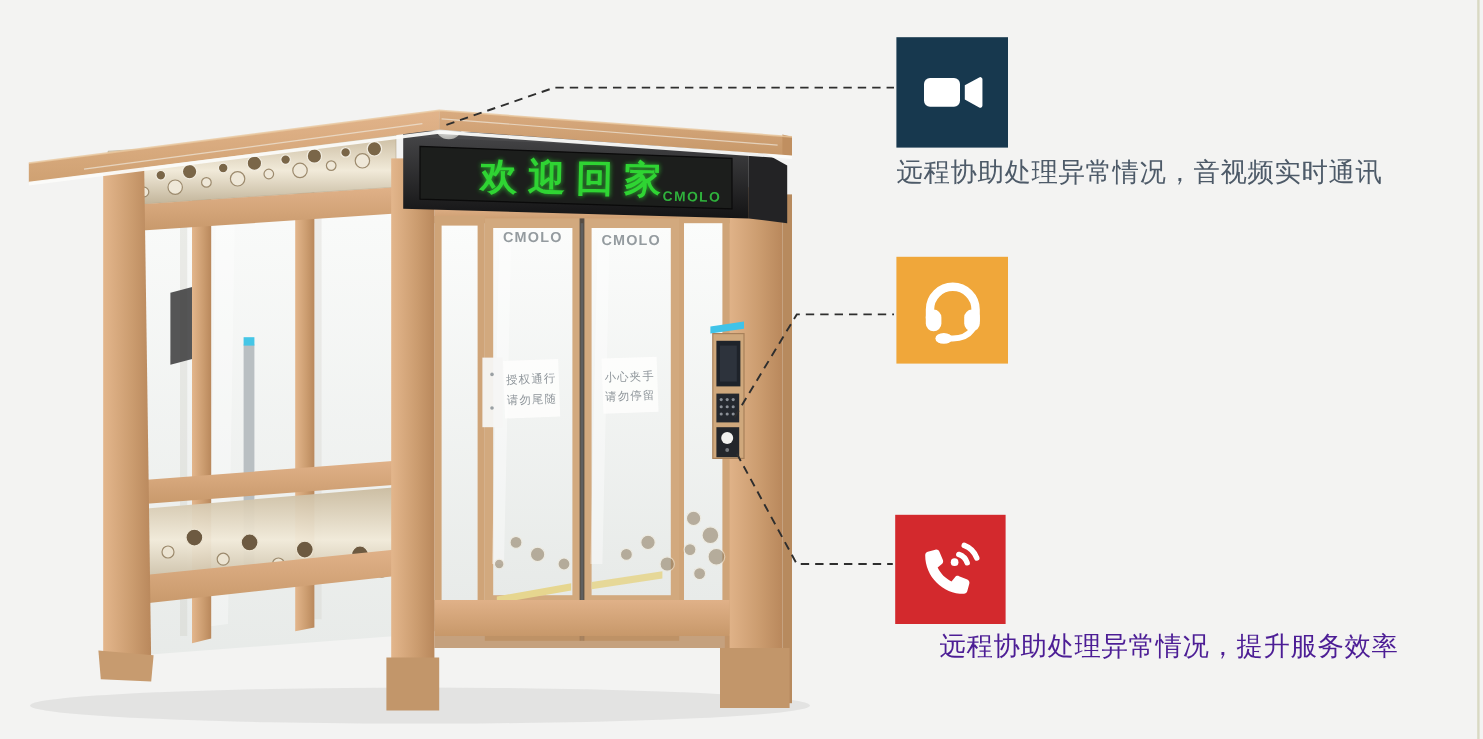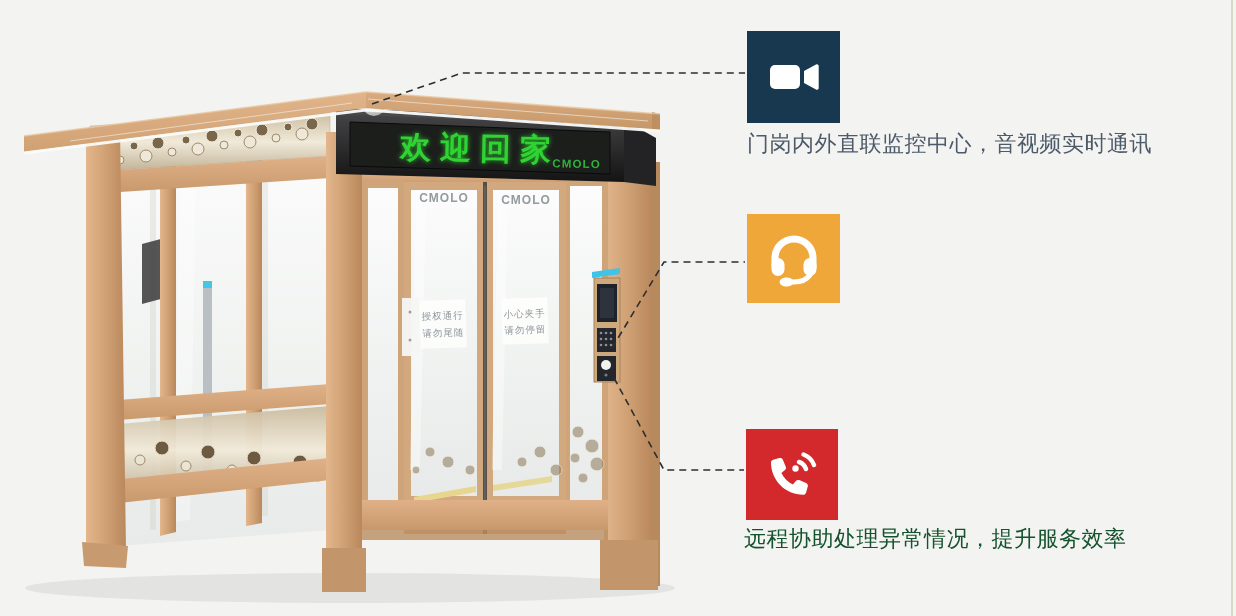--- a/index.html
+++ b/index.html
@@ -235,36 +235,36 @@
       <path d="M614,378 L664,470 L744,470"></path>
     </g>
   </svg>
 
   <div class="icon-tile" style="left: 747px; top: 31px; width: 93px; height: 92px; background: rgb(23, 56, 78);">
     <svg width="56" height="52" viewBox="0 0 56 52">
       <rect x="4" y="14" width="30" height="24" rx="5" fill="#fff"></rect>
       <path d="M38,20 L50,13.5 a1.8,1.8 0 0 1 2.7,1.6 v21.8 a1.8,1.8 0 0 1 -2.7,1.6 L38,32 z" fill="#fff"></path>
     </svg>
   </div>
-  <div class="caption" style="left: 747px; top: 129px; color: rgb(77, 90, 104);">门岗内外直联监控中心，音视频实时通讯</div>
+  <div class="caption" style="left: 747px; top: 129px; color: rgb(77, 90, 104);">远程协助处理异常情况，音视频实时通讯</div>
 
   <div class="icon-tile" style="left: 747px; top: 214px; width: 93px; height: 89px; background: rgb(240, 167, 58);">
     <svg width="60" height="60" viewBox="0 0 60 60">
       <path d="M11,36 v-7 a19,19 0 0 1 38,0 v9" stroke="#fff" stroke-width="7" fill="none" stroke-linecap="round"></path>
       <rect x="7.5" y="29" width="13" height="18" rx="6.5" fill="#fff"></rect>
       <rect x="39.5" y="29" width="13" height="18" rx="6.5" fill="#fff"></rect>
       <path d="M46,46 q-5,7 -16,7 h-5" stroke="#fff" stroke-width="5" fill="none" stroke-linecap="round"></path>
       <ellipse cx="22.5" cy="53" rx="7" ry="4.5" fill="#fff"></ellipse>
     </svg>
   </div>
 
   <div class="icon-tile" style="left: 746px; top: 429px; width: 92px; height: 91px; background: rgb(211, 41, 45);">
     <svg width="60" height="60" viewBox="0 0 60 60">
       <path transform="translate(9,13) scale(0.072)" fill="#fff" d="M164.9 24.6c-7.7-18.6-28-28.5-47.4-23.2l-88 24C12.1 30.2 0 46 0 64C0 311.4 200.6 512 448 512c18 0 33.8-12.1 38.6-29.5l24-88c5.3-19.4-4.6-39.7-23.2-47.4l-96-40c-16.3-6.8-35.2-2.1-46.3 11.6L304.7 368C234.3 334.7 177.3 277.7 144 207.3L193.3 167c13.7-11.2 18.4-30 11.6-46.3l-40-96z"></path>
       <circle cx="33.5" cy="23.5" r="3.2" fill="#fff"></circle>
       <path d="M37,17 a11,11 0 0 1 7,7" stroke="#fff" stroke-width="4.5" fill="none" stroke-linecap="round"></path>
       <path d="M41.5,9.5 a18,18 0 0 1 10.5,10.5" stroke="#fff" stroke-width="4.5" fill="none" stroke-linecap="round"></path>
     </svg>
   </div>
-  <div class="caption" style="left: 744px; top: 524px; color: #14532d;">远程协助处理异常情况，提升服务效率</div>
+  <div class="caption" style="left: 783px; top: 524px; color: #4c1d95;">远程协助处理异常情况，提升服务效率</div>
 
   <div class="edge-line" style="left: 1231px; background: rgb(217, 217, 195);"></div>
 </div>
 
 </body></html>

